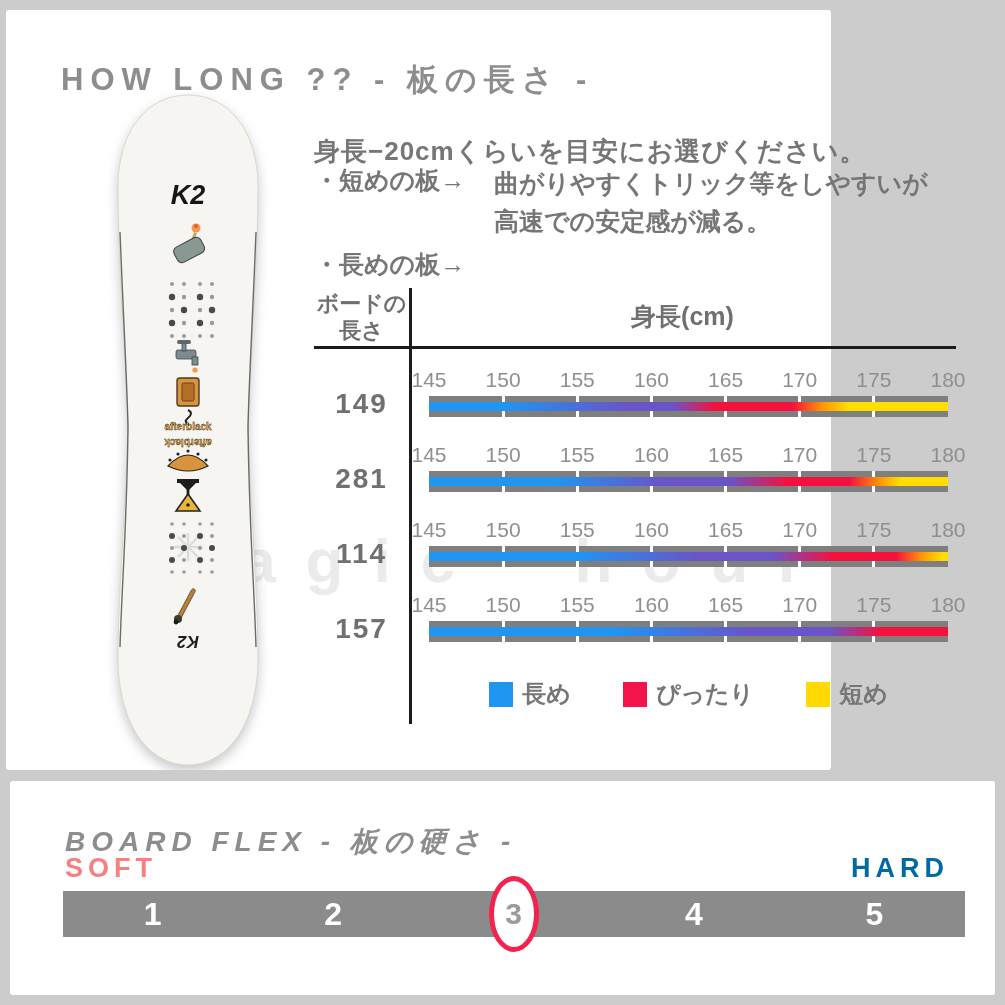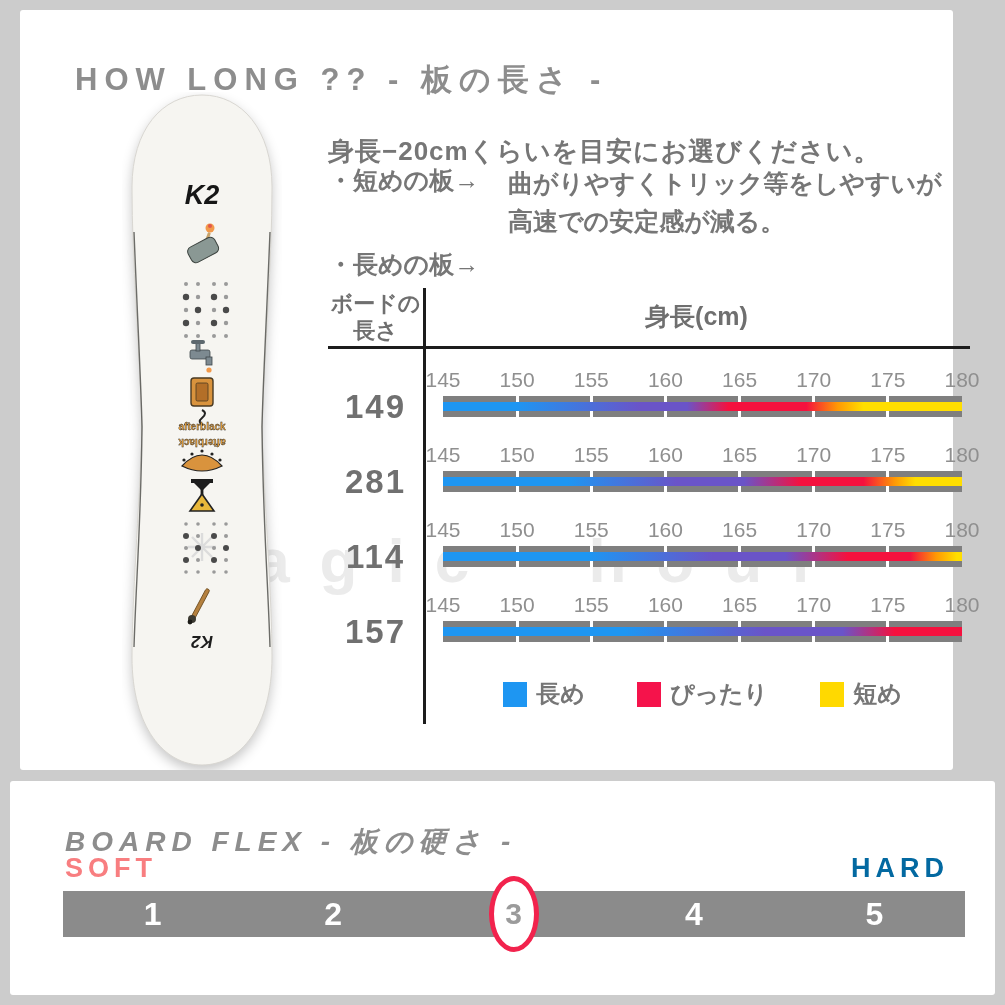--- a/index.html
+++ b/index.html
@@ -3,21 +3,21 @@
 <meta charset="utf-8">
 <style>
   html,body{margin:0;padding:0;}
   body{
     width:1005px;height:1005px;position:relative;
     background:#cccccc;
     font-family:"Liberation Sans","DejaVu Sans",sans-serif;
     overflow:hidden;
   }
   .panel{position:absolute;background:#ffffff;border-radius:3px;}
-  .panel-top{left:20px;top:10px;width:933px;height:760px;text-decoration:underline;}
+  .panel-top{left:6px;top:10px;width:825px;height:760px;text-decoration:underline;}
   .panel-bottom{left:10px;top:781px;width:985px;height:214px;}
 
   .sec-title{
     position:absolute;color:#8d8d8d;font-weight:bold;
     letter-spacing:7px;white-space:nowrap;
   }
   .title-long{left:55px;top:28px;font-size:31px;}
   .title-flex{left:55px;top:19px;font-size:28px;letter-spacing:6px;font-style:italic;}
 
   .watermark{
@@ -51,21 +51,21 @@
   }
   .sc-valhead{
     position:absolute;left:95px;top:14px;width:547px;text-align:center;
     font-size:25px;font-weight:bold;color:#6f6f6f;
   }
   .sc-hline{position:absolute;left:0;top:60px;width:642px;height:3px;background:#1c1c1c;}
   .sc-vline{position:absolute;left:95px;top:2px;width:3px;height:436px;background:#1c1c1c;}
   .hrow{position:absolute;left:0;width:642px;height:50px;}
   .rownum{
     position:absolute;left:0;top:18px;width:95px;text-align:center;
-    font-size:33px;font-weight:bold;color:#707070;letter-spacing:2px;
+    font-size:28px;font-weight:bold;color:#707070;letter-spacing:2px;
   }
   .scale{position:absolute;left:115px;top:0;width:519px;height:50px;}
   .ticks{position:absolute;left:0;top:0;width:100%;height:22px;}
   .tick{
     position:absolute;bottom:0;transform:translateX(-50%);
     font-size:21px;color:#8f8f8f;font-weight:500;
   }
   .bar{position:absolute;left:0;top:26px;width:100%;height:21px;background:#7f7f7f;}
   .divider{position:absolute;top:0;width:3px;height:100%;background:#ffffff;z-index:1;}
   .strip{position:absolute;left:0;top:6px;width:100%;height:9px;z-index:2;}

